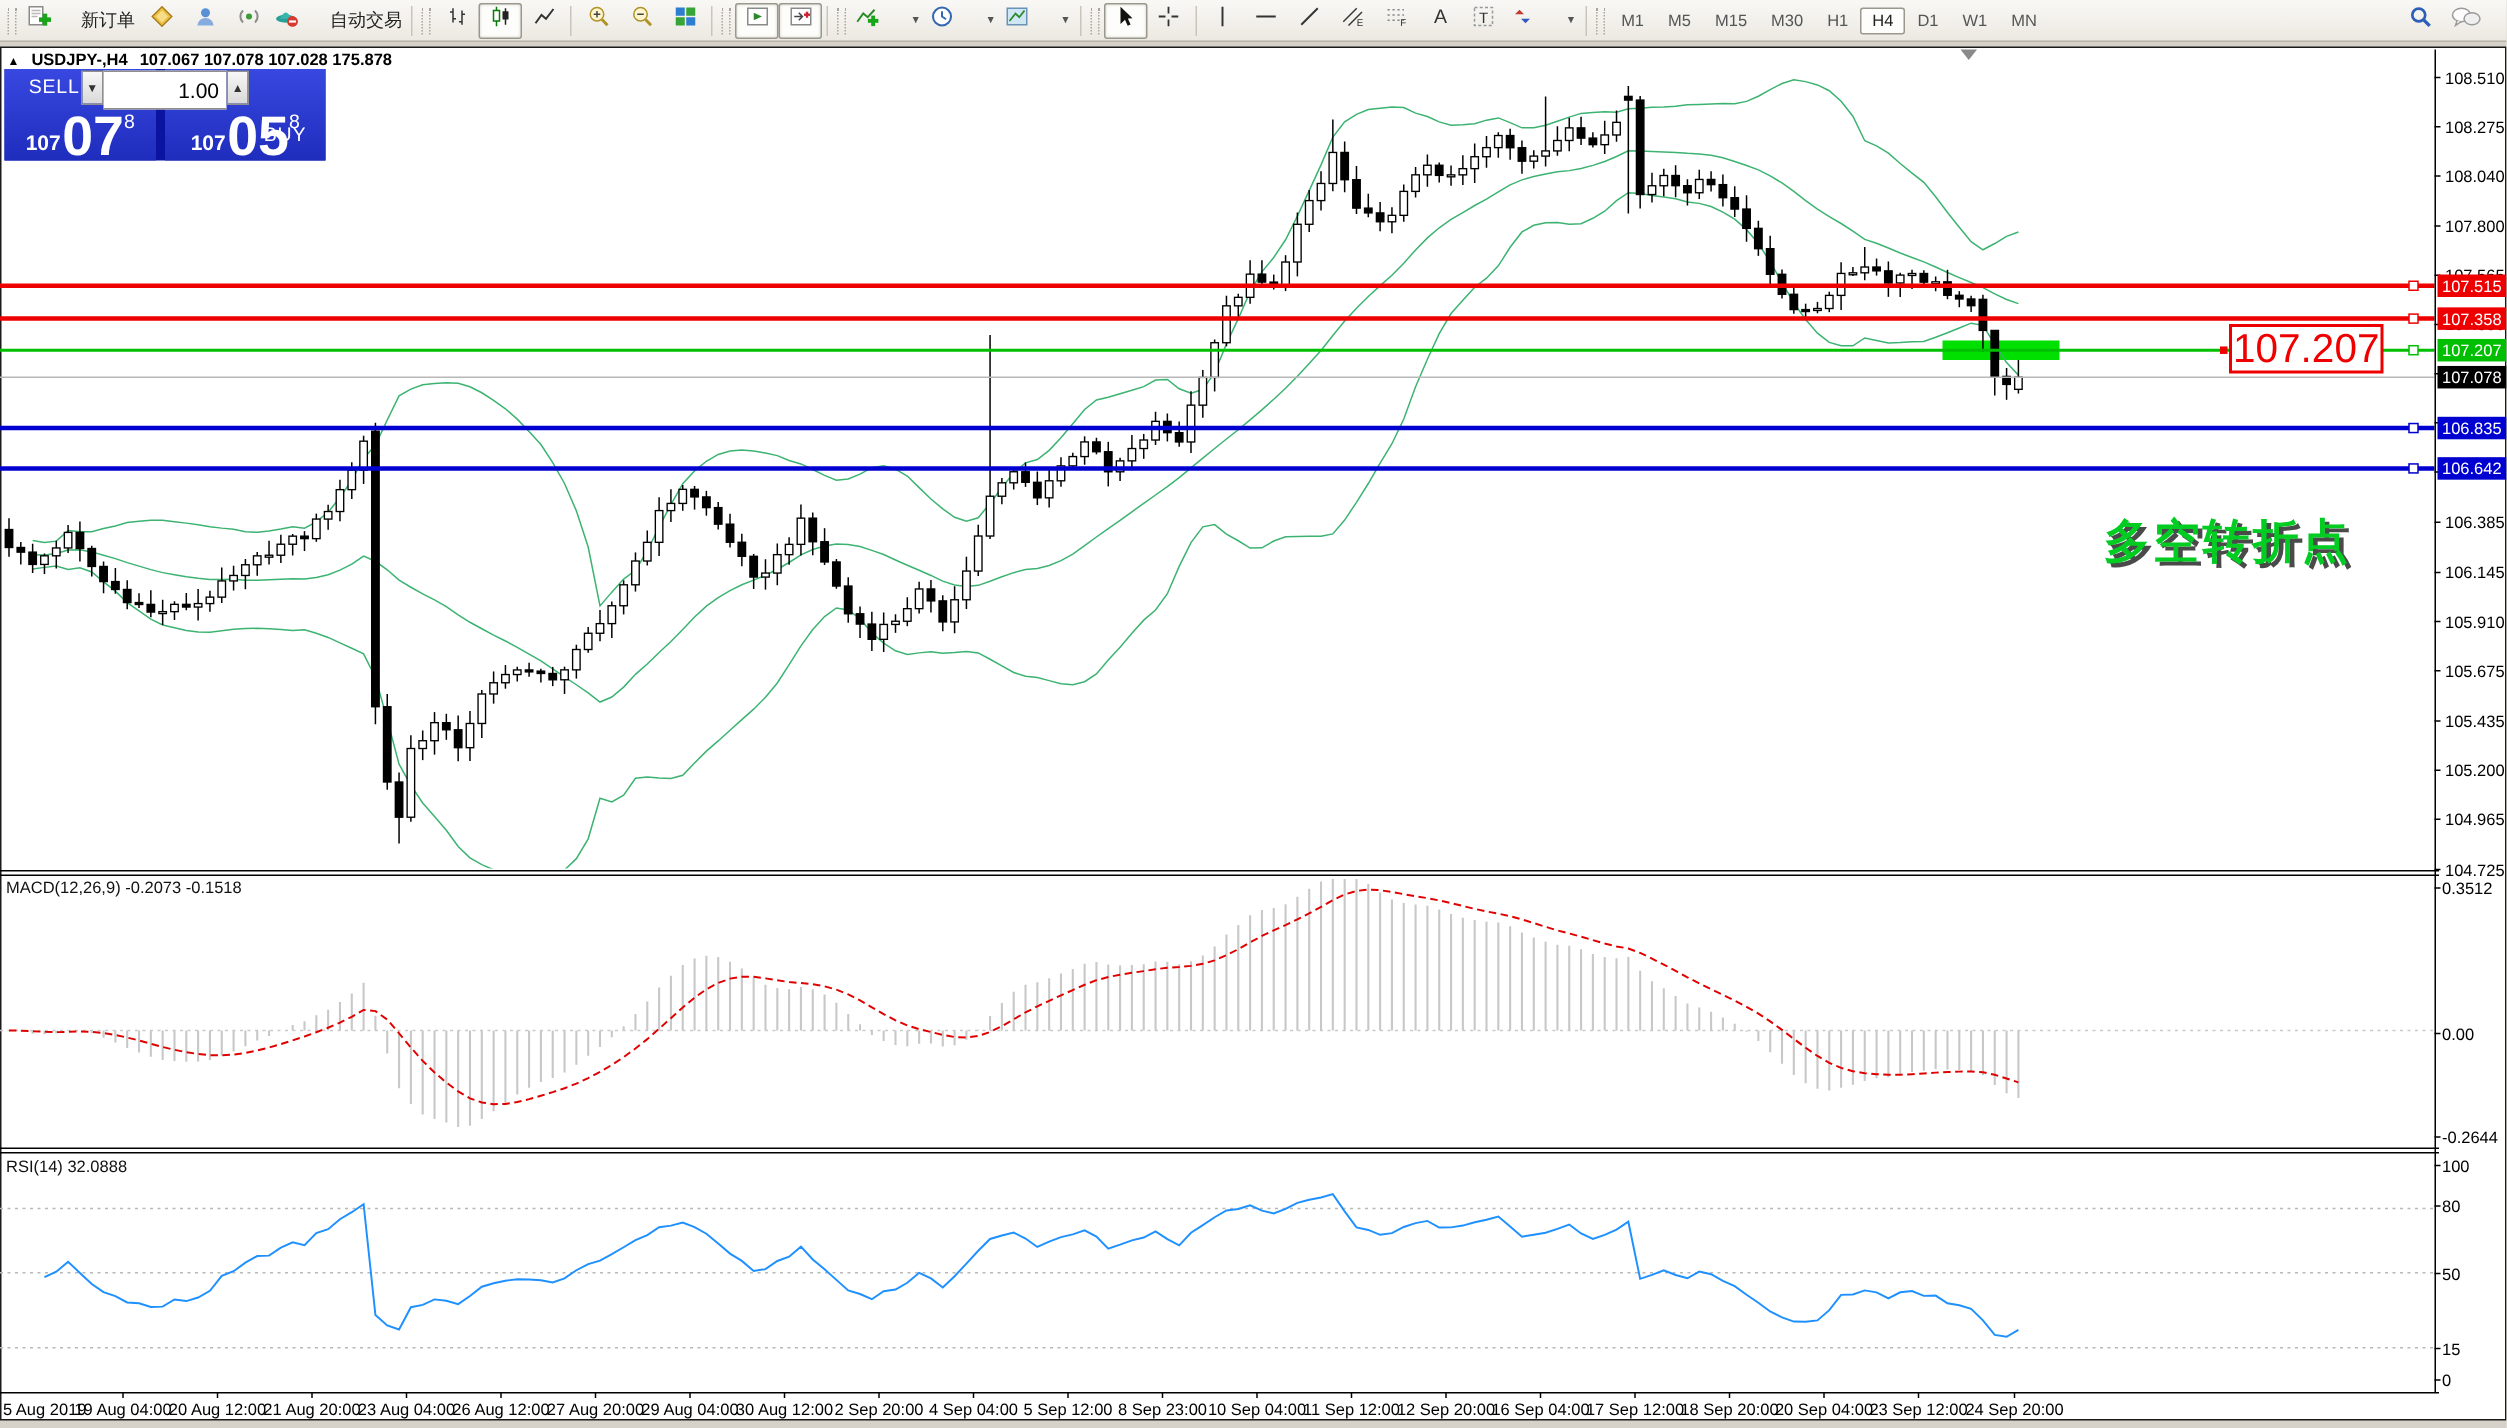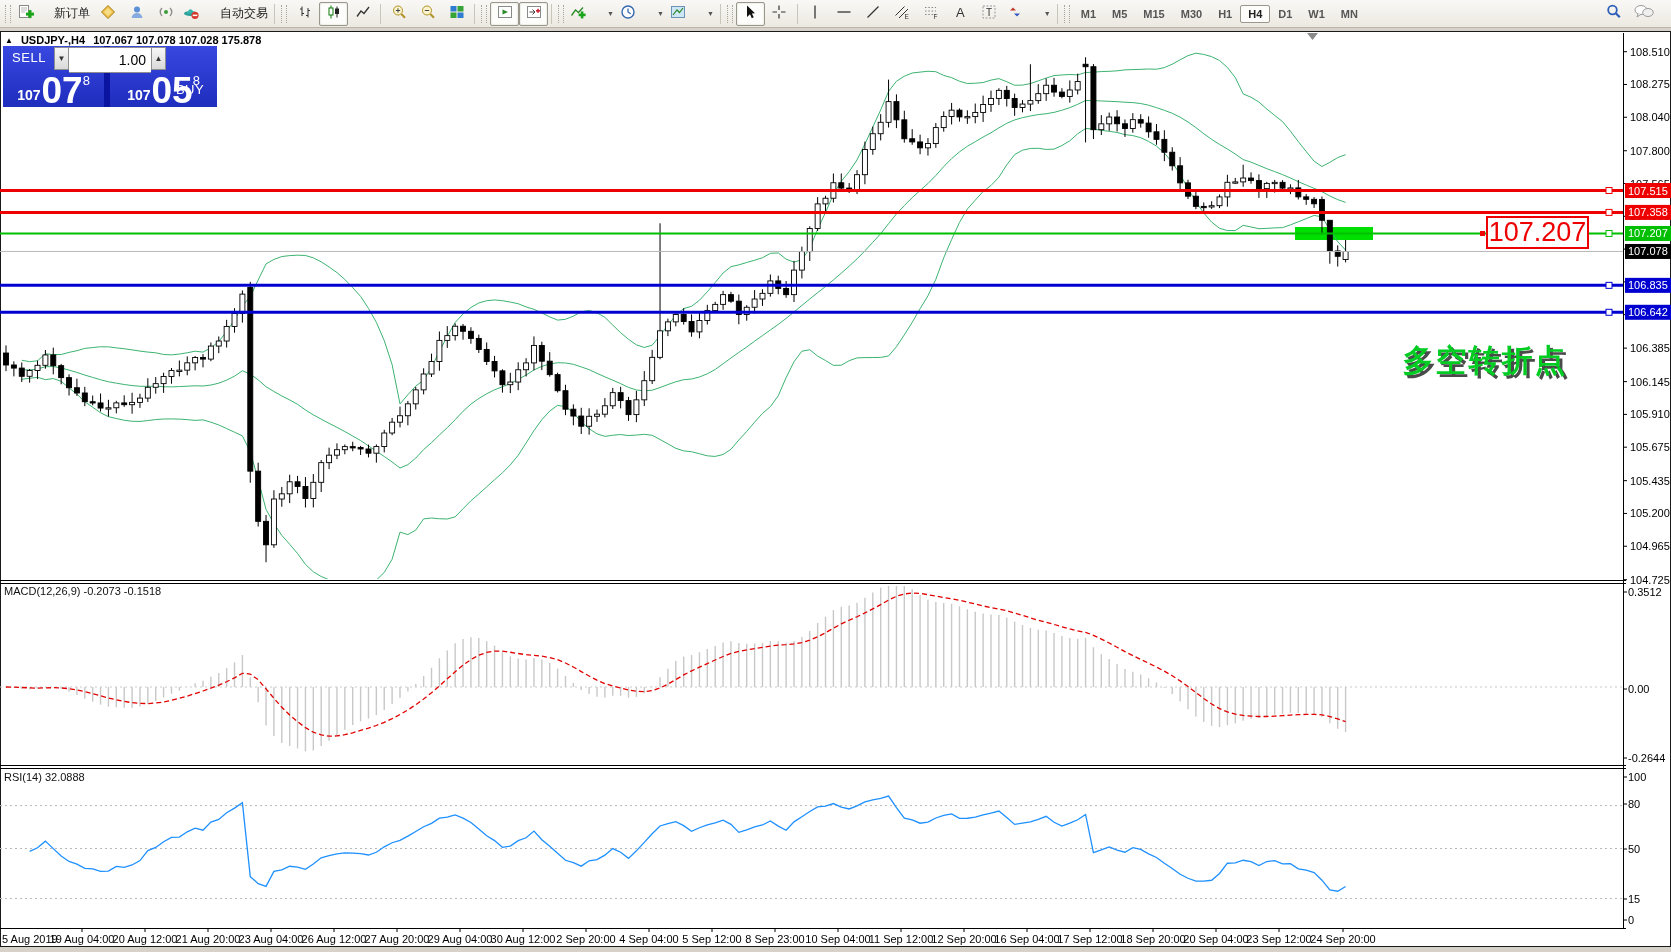--- a/index.html
+++ b/index.html
@@ -9,35 +9,35 @@
   .toolbar{position:absolute;top:0;left:0;width:1671px;height:28px;
     background:linear-gradient(#f9f8f6,#ece9e1);border-bottom:1px solid #b9b5ab;
     display:flex;align-items:center;padding-left:2px;box-sizing:border-box;z-index:10;}
   .grip{width:4px;height:18px;margin:0 3px;border-left:1px dotted #a8a59b;border-right:1px dotted #a8a59b;}
   .sep{width:1px;height:20px;background:#c9c5bb;margin:0 3px;}
   .tb{height:22px;min-width:23px;display:flex;align-items:center;justify-content:center;
     border:1px solid transparent;border-radius:2px;padding:0 2px;cursor:default;gap:20px;}
   .tb.pressed{background:#fdfdfb;border-color:#9a978d;box-shadow:inset 0 0 2px #cfccc2;}
   .tb .txt{font-size:12px;color:#222;white-space:nowrap;}
   .caret{font-size:7px;color:#555;margin-left:1px;}
-  .tf{padding:2px 7px;font-size:11px;font-weight:bold;color:#555;border:1px solid transparent;border-radius:2px;text-align:right;}
+  .tf{padding:2px 7px;font-size:11px;font-weight:normal;color:#555;border:1px solid transparent;border-radius:2px;text-align:right;}
   .tf.pressed{background:#fdfdfb;border-color:#9a978d;color:#222;}
   .tright{margin-left:auto;display:flex;align-items:center;padding-right:16px;gap:10px;}
   
   #csvg{position:absolute;top:0;left:0;z-index:1;}
   .chart-header{position:absolute;top:34px;left:5px;z-index:5;font-size:11px;font-weight:bold;color:#000;
     display:flex;align-items:center;gap:8px;}
   .chart-header .tri{font-size:8px;}
   
   .ocp{position:absolute;left:3px;top:46px;width:214px;height:61px;background:#0a14a0;z-index:6;}
   .blk{position:absolute;top:0;bottom:0;background:linear-gradient(180deg,#3848e0,#1f2dbd);}
   .blk.sell{left:0;width:101px;}
   .blk.buy{left:107px;width:107px;}
   .oclbl{position:absolute;top:3px;height:18px;line-height:18px;font-size:13px;color:#fff;text-align:center;letter-spacing:.5px;}
-  .oclbl.sell{left:2px;width:48px;}
+  .oclbl.sell{left:2px;width:48px;text-align:right;}
   .oclbl.buy{left:163px;width:48px;margin-top:32px;}
   .vol{position:absolute;left:51px;top:1px;width:112px;height:23px;display:flex;z-index:7;}
   .spin{width:15px;background:linear-gradient(#f7f7f7,#d9d9d9);border:1px solid #8f8f8f;
     font-size:8px;color:#333;display:flex;align-items:center;justify-content:center;box-sizing:border-box;}
   .vol input{flex:1;border:1px solid #8f8f8f;border-left:none;border-right:none;text-align:right;
     padding:12px 5px;font-size:14px;color:#000;min-width:0;font-family:"Liberation Sans",sans-serif;}
   .price{position:absolute;top:24px;bottom:0;display:flex;align-items:flex-end;justify-content:center;color:#fff;}
   .price.sell{left:0;width:101px;}
   .price.buy{left:107px;width:107px;}
   .psm{font-size:14px;margin:0 1px 4px 0;font-weight:bold;}

